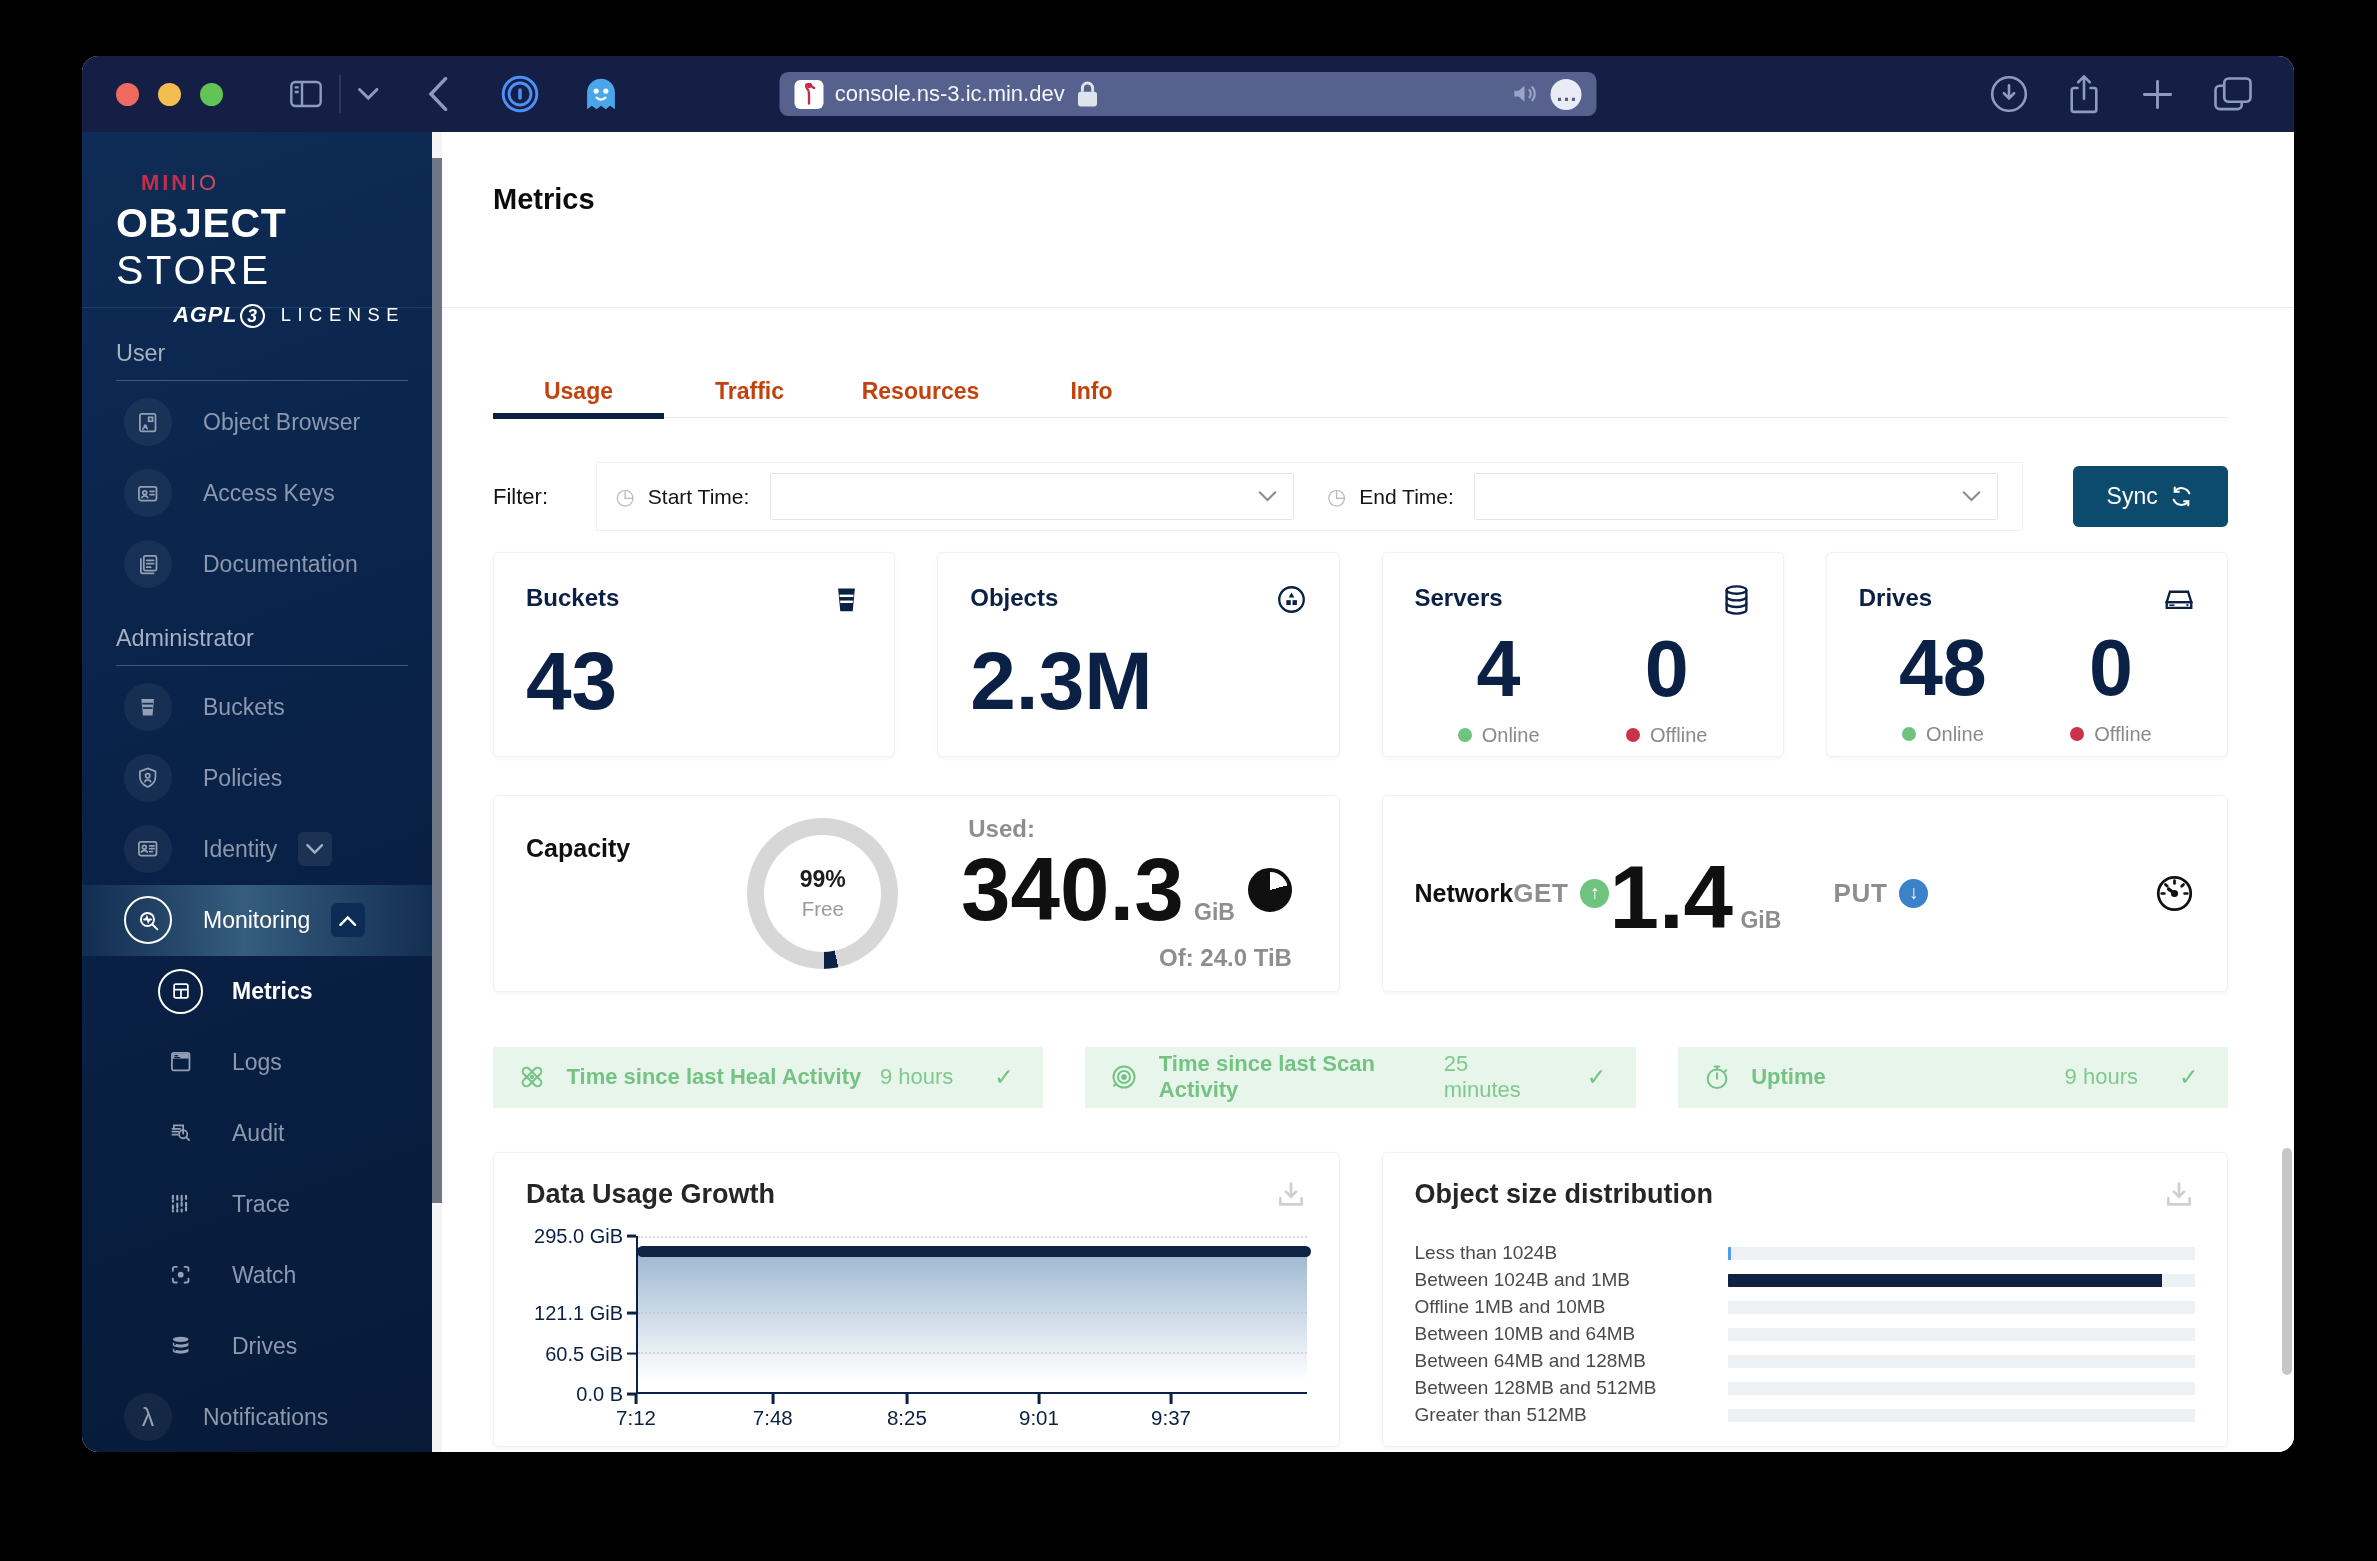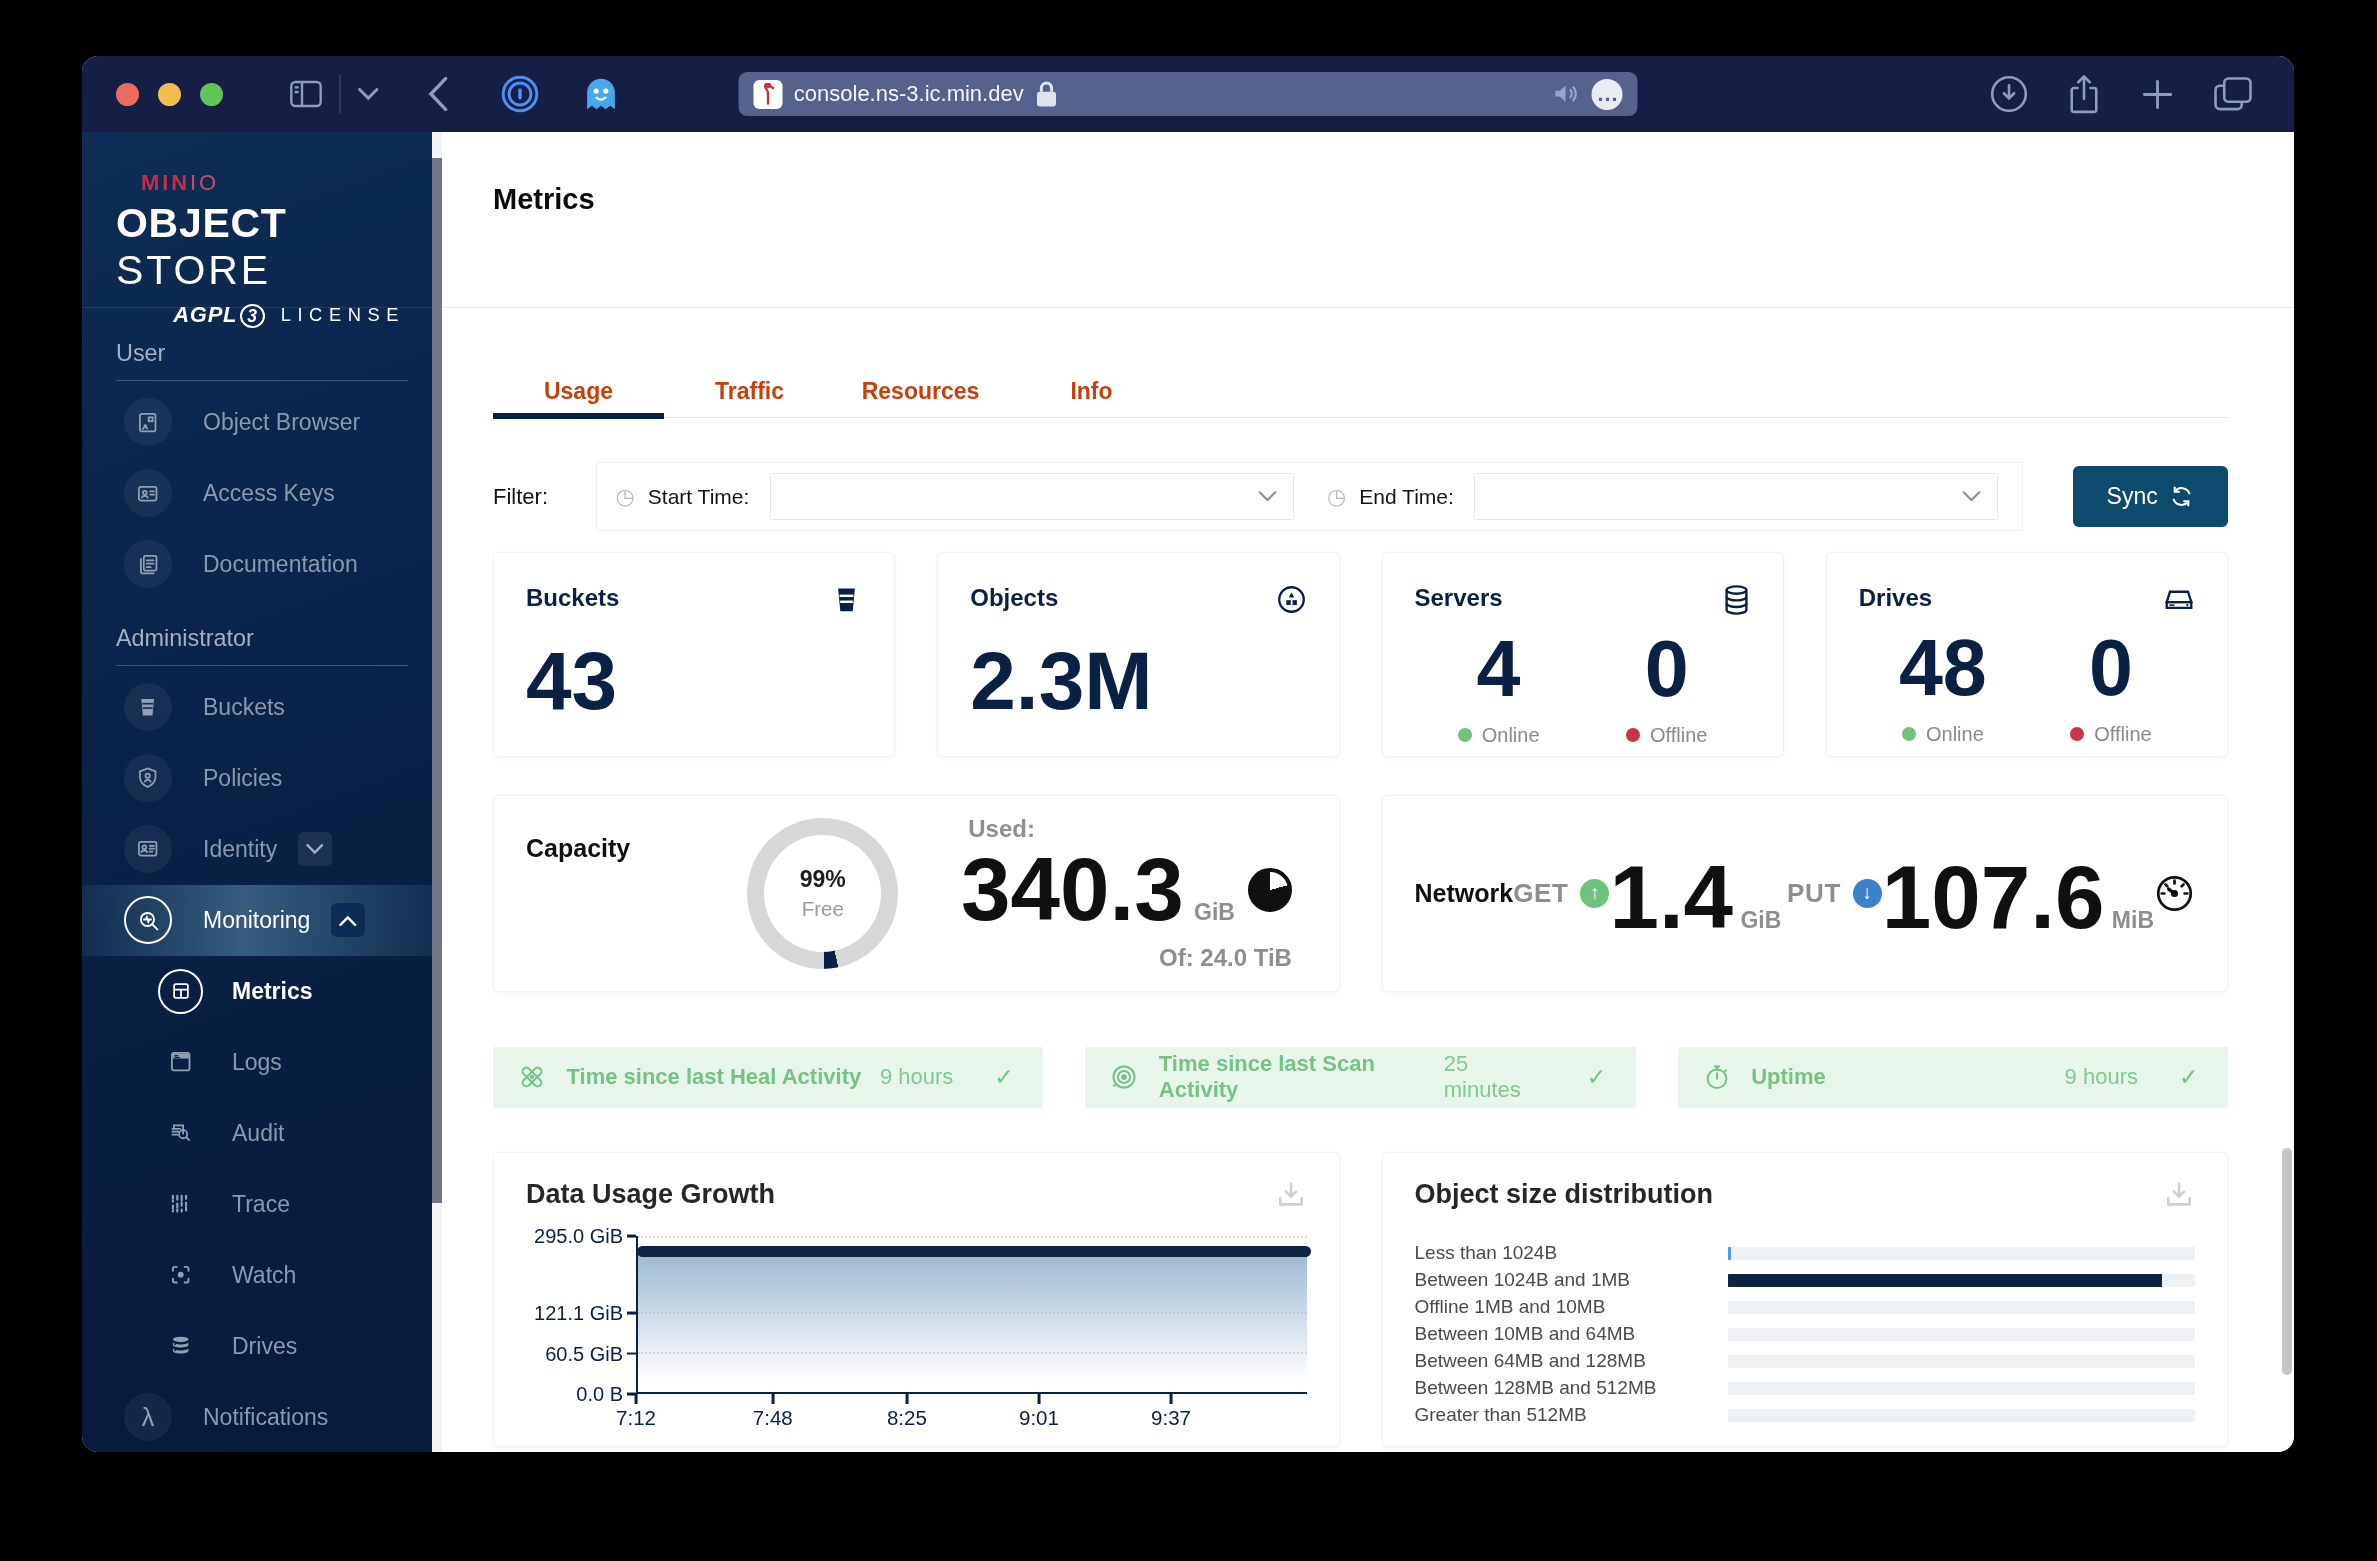--- a/index.html
+++ b/index.html
@@ -11,21 +11,21 @@
 
   
   .chrome { position:relative; height:76px; background:#151f45; display:flex; align-items:center; }
   .lights { display:flex; gap:19px; margin-left:34px; }
   .light { width:23px; height:23px; border-radius:50%; }
   .light.red{ background:#ed6a5e; } .light.yellow{ background:#f4bd50; } .light.green{ background:#61c455; }
   .chrome-ico { color:#8d9ac1; display:flex; align-items:center; }
   .chrome-left { display:flex; align-items:center; gap:32px; margin-left:67px; }
   .vdiv { width:1.5px; height:38px; background:#2c3863; margin:0 -14.6px; }
   .url-pill { position:absolute; left:50%; top:16px; transform:translateX(-50%);
-              width:899px; height:44px; border-radius:8.8px; background:#56618e;
+              width:817px; height:44px; border-radius:8.8px; background:#56618e;
               display:flex; align-items:center; padding:0 14.6px; }
   .favicon { width:29px; height:29px; border-radius:5.8px; background:#fff; display:flex;
              align-items:center; justify-content:center; margin-right:11.7px; }
   .url-text { color:#f4f6fb; font-size:22px; }
   .url-right { margin-left:auto; display:flex; align-items:center; gap:13px; }
   .ellipsis-circle { width:31px; height:31px; border-radius:50%; background:#e9ecf4; color:#56618e;
                      display:flex; align-items:center; justify-content:center; font-size:22px; font-weight:700; line-height:0; }
   .chrome-right { position:absolute; right:42px; top:0; height:76px; display:flex; align-items:center; gap:39px; }
 
   
@@ -617,24 +617,20 @@
                 <div class="net-line">
                   <span class="net-value">1.4</span>
                   <span class="unit">GiB</span>
                 </div>
               </div>
               <div class="grp">
                 <div class="net-head">
                   <span class="lbl">PUT</span>
                   <span class="net-circle down">↓</span>
                 </div>
-                <div class="net-line">
-                  <span class="net-value">107.6</span>
-                  <span class="unit">MiB</span>
-                </div>
               </div>
               <span>
                 <svg width="41" height="41" viewBox="0 0 24 24" fill="none" stroke="#101010" stroke-width="1.6" stroke-linecap="round">
                     <circle cx="12" cy="12" r="9.5"></circle>
                     <path d="M12 4.5v1.6M19.5 12h-1.6M4.5 12h1.6M17.3 6.7l-1.1 1.1M6.7 6.7l1.1 1.1"></path>
                     <path d="M12 12L8.6 9.4" stroke-width="2"></path>
                     <circle cx="12" cy="12" r="1.3" fill="#101010"></circle>
                   </svg>
               </span>
             </div>

